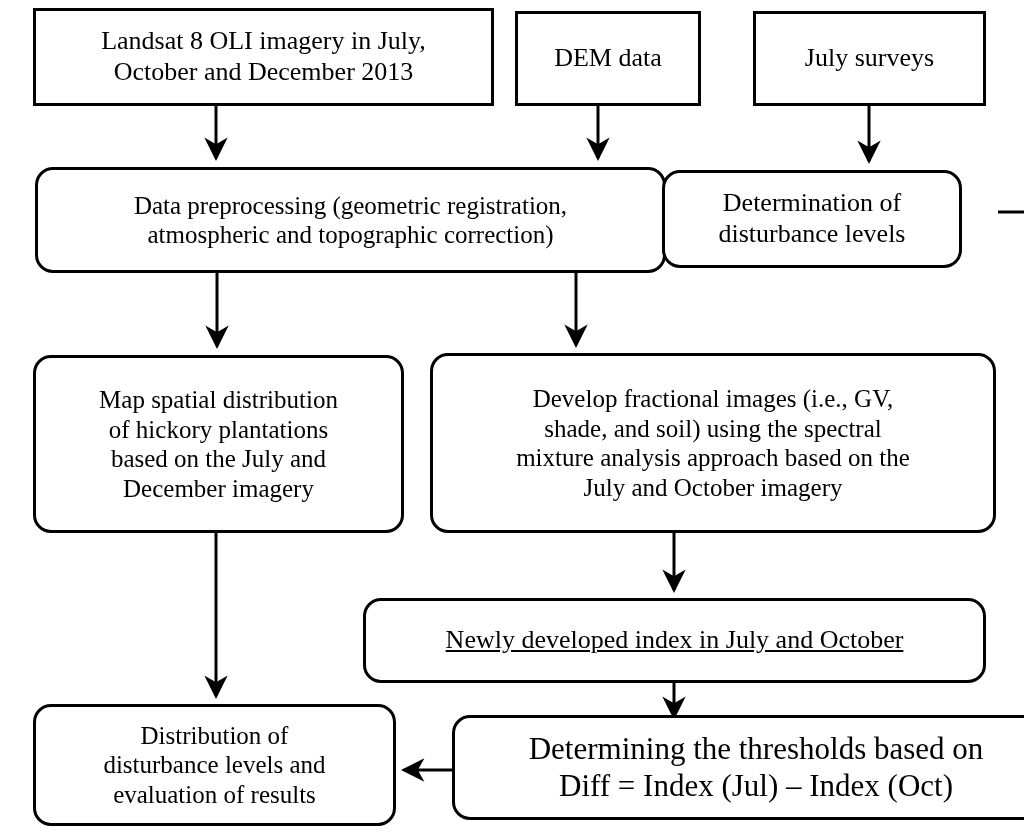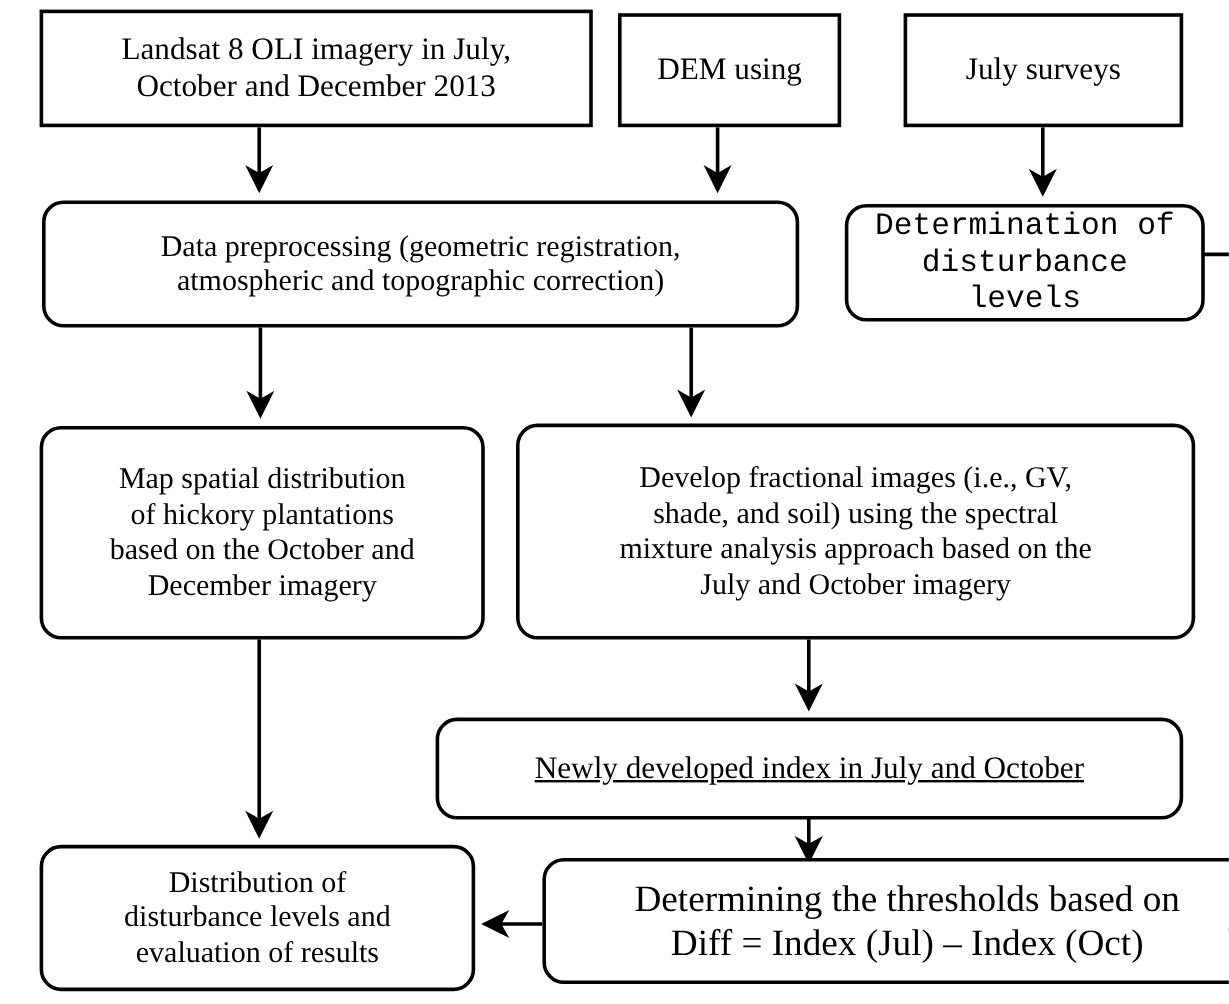--- a/index.html
+++ b/index.html
@@ -79,41 +79,41 @@
 
     <polyline points="978,212 1013,212 1013,775 972,775" fill="none" stroke="#000000" stroke-width="3" marker-end="url(#arrowhead)"></polyline>
   </svg>
 
   <div class="node rect" style="left:13px; top:8px; width:461px; height:98px; font-size:26px;">
     <span class="txt">Landsat 8 OLI imagery in July,
 October and December 2013</span>
   </div>
 
   <div class="node rect" style="left:495px; top:11px; width:186px; height:95px; font-size:26px;">
-    <span class="txt">DEM using</span>
+    <span class="txt">DEM data</span>
   </div>
 
   <div class="node rect" style="left:733px; top:11px; width:233px; height:95px; font-size:26px;">
     <span class="txt">July surveys</span>
   </div>
 
   <div class="node round" style="left:15px; top:167px; width:631px; height:106px; font-size:25px;">
     <span class="txt">Data preprocessing (geometric registration,
 atmospheric and topographic correction)</span>
   </div>
 
-  <div class="node round" style="left:684px; top:170px; width:300px; height:98px; font-size:26px;font-family:Liberation Mono, monospace;">
+  <div class="node round" style="left:642px; top:170px; width:300px; height:98px; font-size:26px;">
     <span class="txt">Determination of
 disturbance levels</span>
   </div>
 
   <div class="node round" style="left:13px; top:355px; width:371px; height:178px; font-size:25px;">
     <span class="txt">Map spatial distribution
 of hickory plantations
-based on the October and
+based on the July and
 December imagery</span>
   </div>
 
   <div class="node round" style="left:410px; top:353px; width:566px; height:180px; font-size:25px;">
     <span class="txt">Develop fractional images (i.e., GV,
 shade, and soil) using the spectral
 mixture analysis approach based on the
 July and October imagery</span>
   </div>
 

